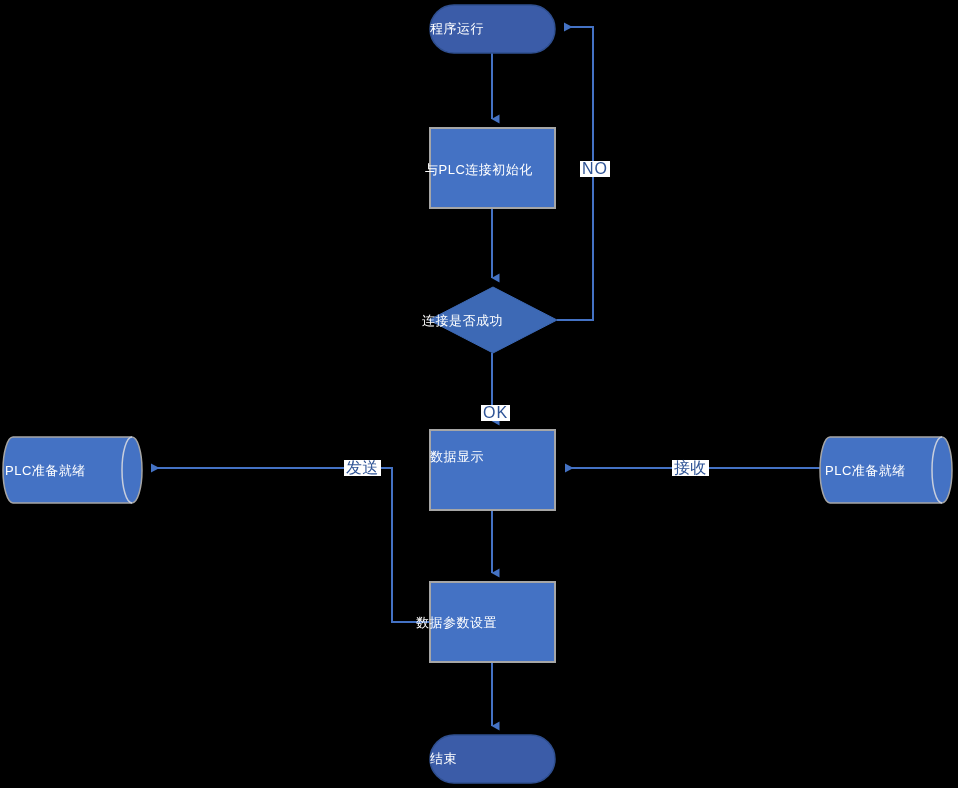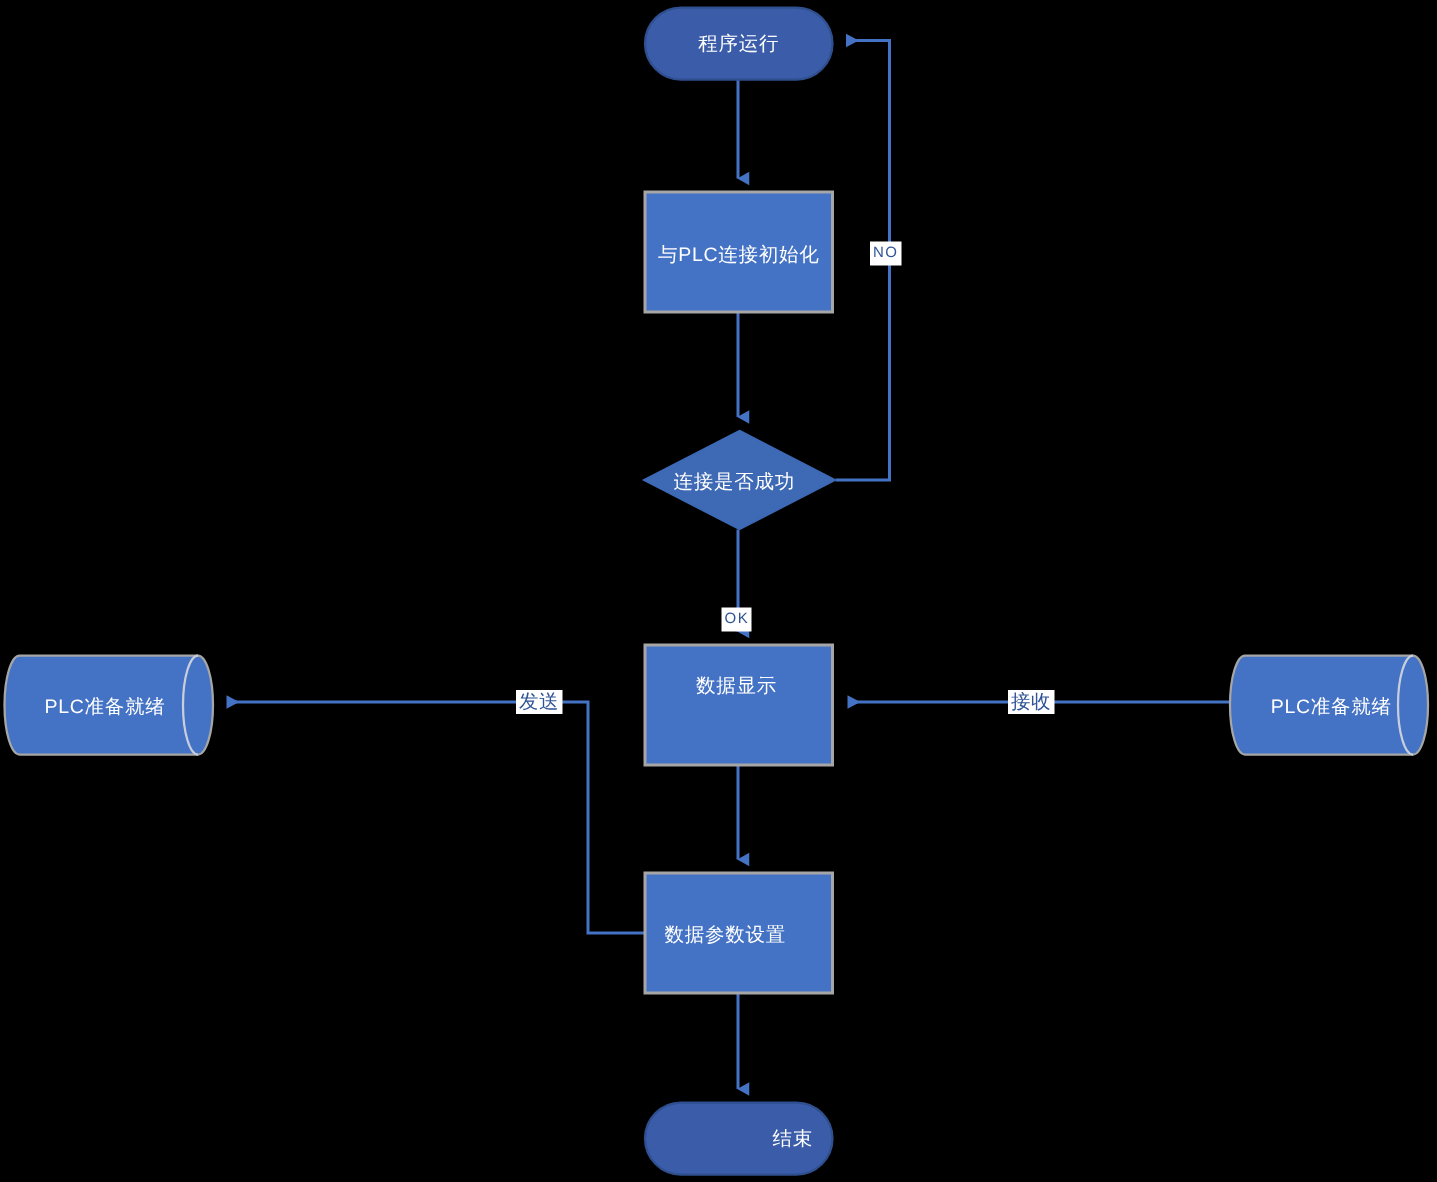--- a/index.html
+++ b/index.html
@@ -23,38 +23,37 @@
     top: 0;
     left: 0;
     width: 958px;
     height: 788px;
   }
   .node-label {
     position: absolute;
     color: #FFFFFF;
     font-size: 13px;
     line-height: 1.2;
-    text-align: center;
     white-space: nowrap;
     pointer-events: none;
     letter-spacing: 0.5px;
   }
   .edge-label {
     position: absolute;
     background: #FFFFFF;
     color: #2F5496;
-    font-size: 13px;
+    font-size: 16px;
     line-height: 14px;
     padding: 1px 2px;
     white-space: nowrap;
     text-align: center;
     letter-spacing: 0.3px;
   }
   .label-latin {
-    font-size: 10px;
+    font-size: 16px;
     letter-spacing: 1px;
   }
 </style>
 </head>
 <body>
 
 <div id="canvas">
 
   <svg id="flow-svg" viewBox="0 0 958 788" xmlns="http://www.w3.org/2000/svg">
     <defs>
@@ -104,21 +103,21 @@
   <div class="node-label" style="left:430px; top:21px; width:125px;">程序运行</div>
 
   <div class="node-label" style="left:425px; top:162px; width:135px;">与PLC连接初始化</div>
 
   <div class="node-label" style="left:422px; top:313px; width:135px;">连接是否成功</div>
 
   <div class="node-label" style="left:430px; top:449px; width:122px;">数据显示</div>
 
   <div class="node-label" style="left:416px; top:615px; width:135px;">数据参数设置</div>
 
-  <div class="node-label" style="left:430px; top:751px; width:125px;padding-left:36px;">结束</div>
+  <div class="node-label" style="left:430px; top:751px; width:125px;">结束</div>
 
   <div class="node-label" style="left:5px; top:463px; width:130px;">PLC准备就绪</div>
 
   <div class="node-label" style="left:825px; top:463px; width:125px;">PLC准备就绪</div>
 
   <div class="edge-label label-latin" style="left:580px; top:161px;">NO</div>
 
   <div class="edge-label label-latin" style="left:481px; top:386px;margin-top:19px;">OK</div>
 
   <div class="edge-label" style="left:344px; top:460px;">发送</div>

